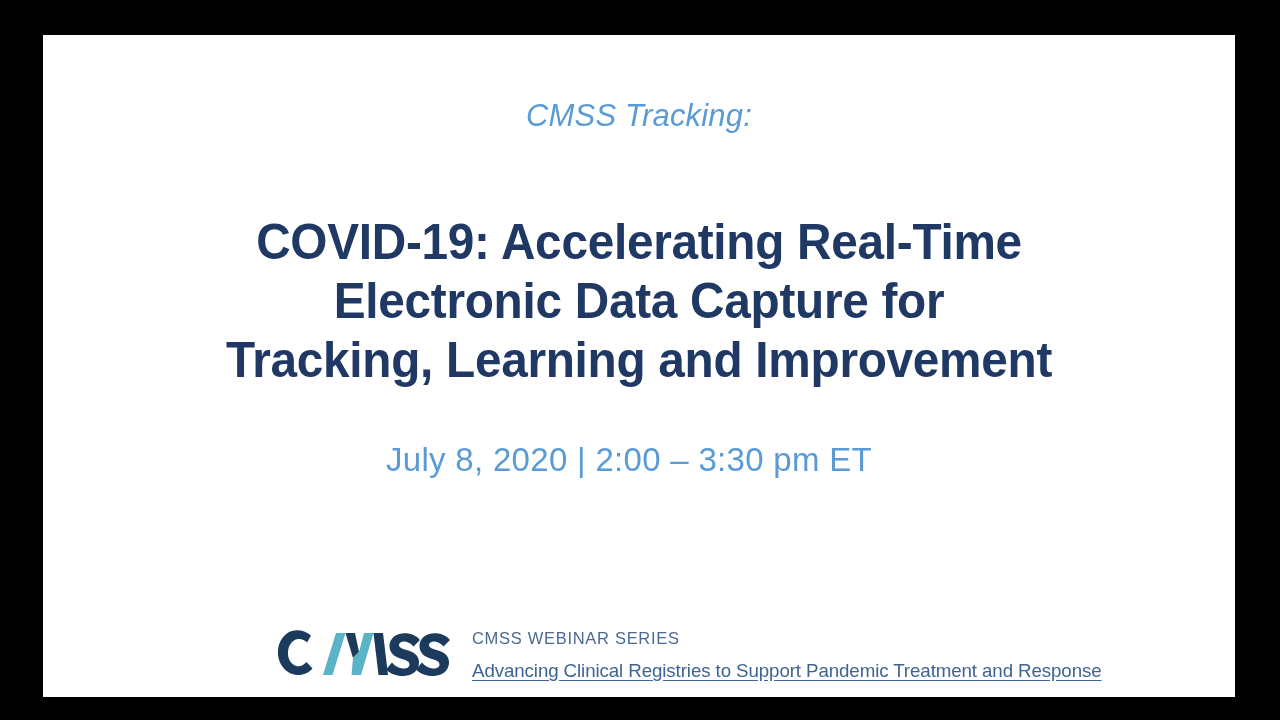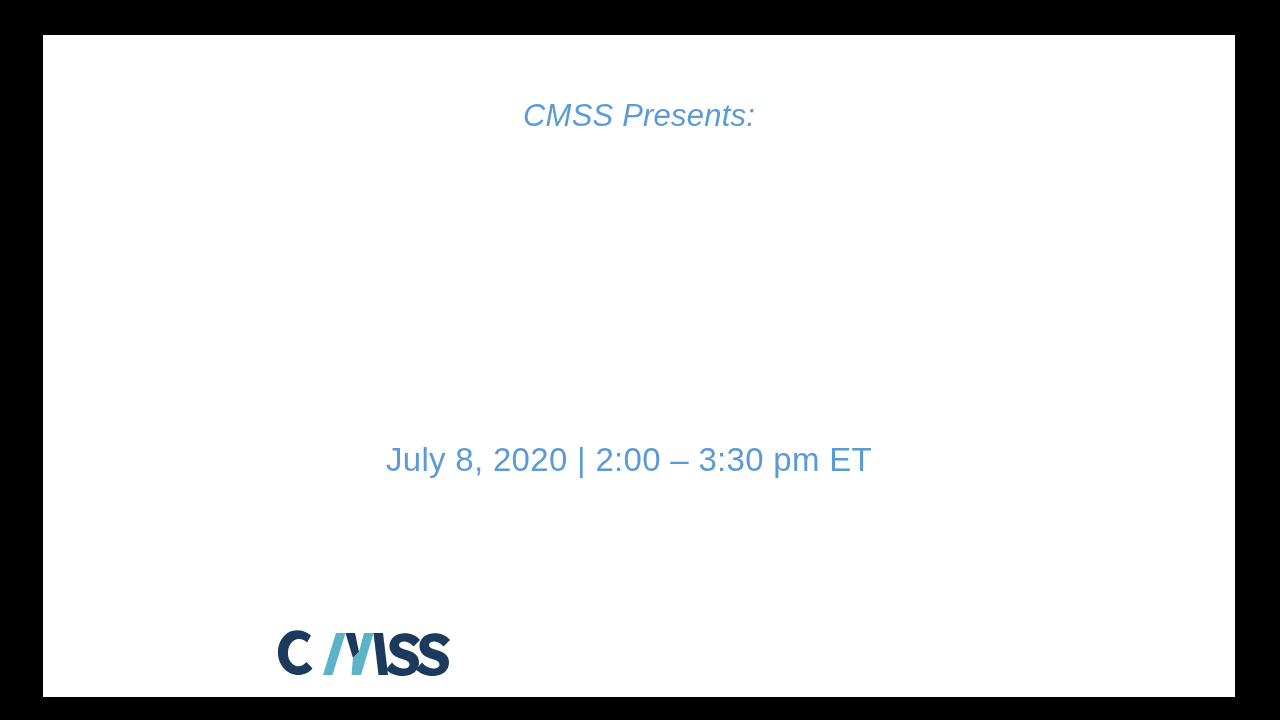--- a/index.html
+++ b/index.html
@@ -144,22 +144,27 @@
     transform-origin: left center;
   }
 </style>
 </head>
 <body>
 
 <div class="stage">
 
   <div class="slide">
 
-    <div class="eyebrow">CMSS Presents:</div>
+    <div class="eyebrow">CMSS Tracking:</div>
 
+    <div class="title-block">
+      <span class="title-line">COVID-19: Accelerating Real-Time</span>
+      <span class="title-line">Electronic Data Capture for</span>
+      <span class="title-line">Tracking, Learning and Improvement</span>
+    </div>
 
     <div class="datetime">July 8, 2020 | 2:00 – 3:30 pm ET</div>
 
     <div class="footer">
 
       <div class="logo-mark">
         <svg viewBox="0 0 350 104" xmlns="http://www.w3.org/2000/svg" aria-hidden="true">
 
           <path d="M72 17 C58 5 38 3 25 12 C9 23 3 43 7 62 C11 80 25 94 43 96 C56 97 67 92 75 83 L63 70 C57 77 49 80 42 78 C31 74 25 62 26 50 C27 37 34 26 46 24 C53 23 59 26 64 31 Z" fill="#1B3A5C"></path>
 
@@ -167,17 +172,21 @@
           <path d="M141 12 L160 12 L168 50 L156 62 Z" fill="#1B3A5C"></path>
           <path d="M156 62 L168 50 L178 12 L197 12 L172 96 L153 96 Z" fill="#5BB3C8"></path>
           <path d="M197 12 L216 12 L226 96 L207 96 Z" fill="#1B3A5C"></path>
 
           <path d="M290 26 C282 16 268 11 254 13 C238 15 228 26 229 40 C230 54 241 60 254 64 C263 67 269 69 269 75 C269 81 262 84 255 83 C246 82 239 77 234 71 L222 85 C231 94 245 99 258 98 C276 97 288 86 288 71 C288 56 277 50 263 46 C254 43 248 41 248 36 C248 31 254 28 260 29 C267 30 273 34 277 39 Z" fill="#1B3A5C"></path>
 
           <path d="M350 26 C342 16 328 11 314 13 C298 15 288 26 289 40 C290 54 301 60 314 64 C323 67 329 69 329 75 C329 81 322 84 315 83 C306 82 299 77 294 71 L282 85 C291 94 305 99 318 98 C336 97 348 86 348 71 C348 56 337 50 323 46 C314 43 308 41 308 36 C308 31 314 28 320 29 C327 30 333 34 337 39 Z" fill="#1B3A5C"></path>
         </svg>
       </div>
 
+      <div class="footer-text">
+        <div class="series-label">CMSS WEBINAR SERIES</div>
+        <div class="series-tagline">Advancing Clinical Registries to Support Pandemic Treatment and Response</div>
+      </div>
 
     </div>
 
   </div>
 </div>
 
 </body></html>

